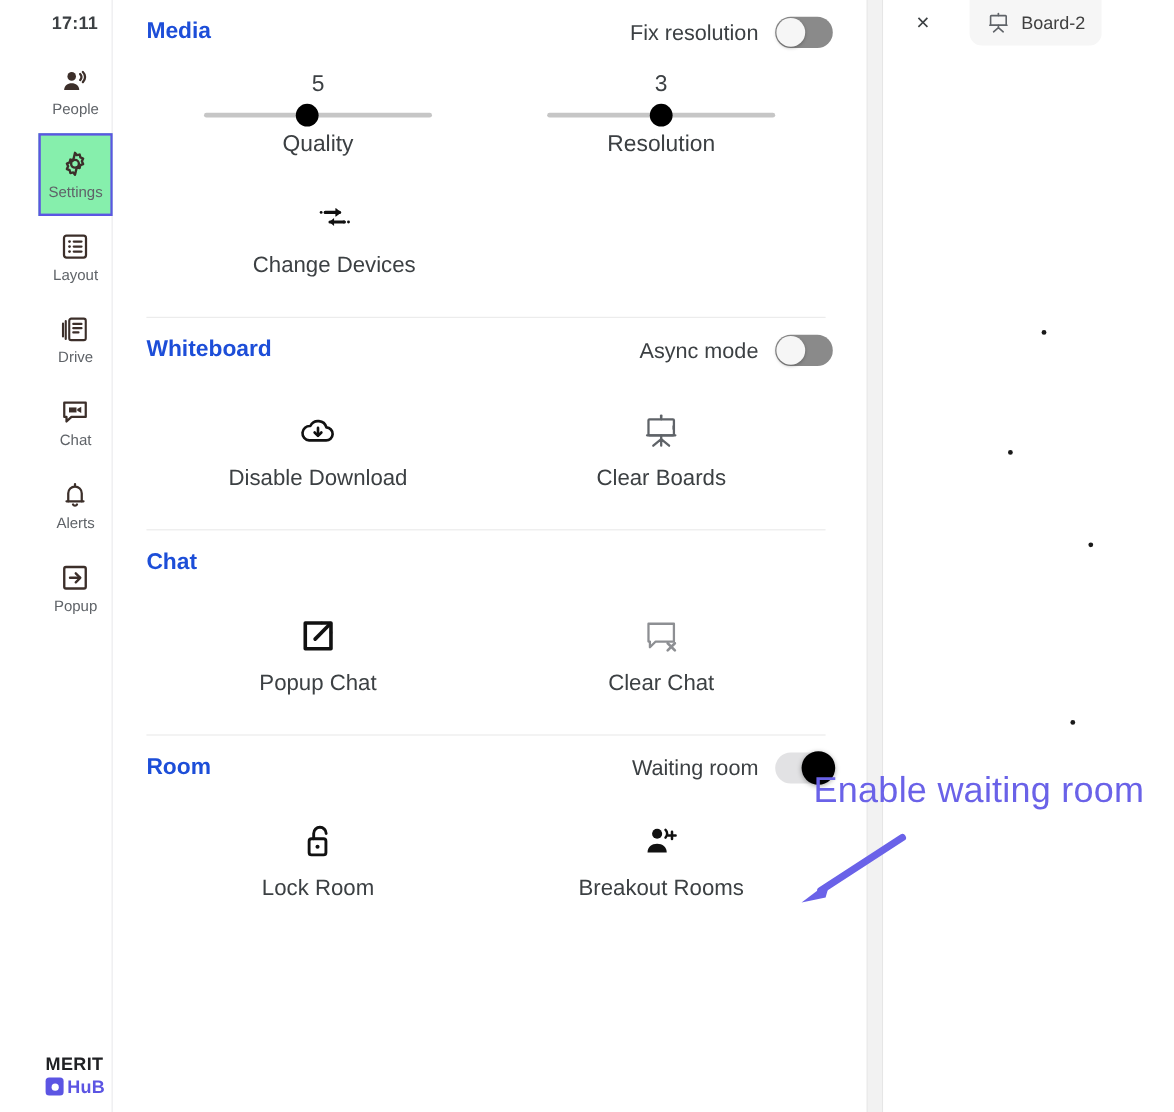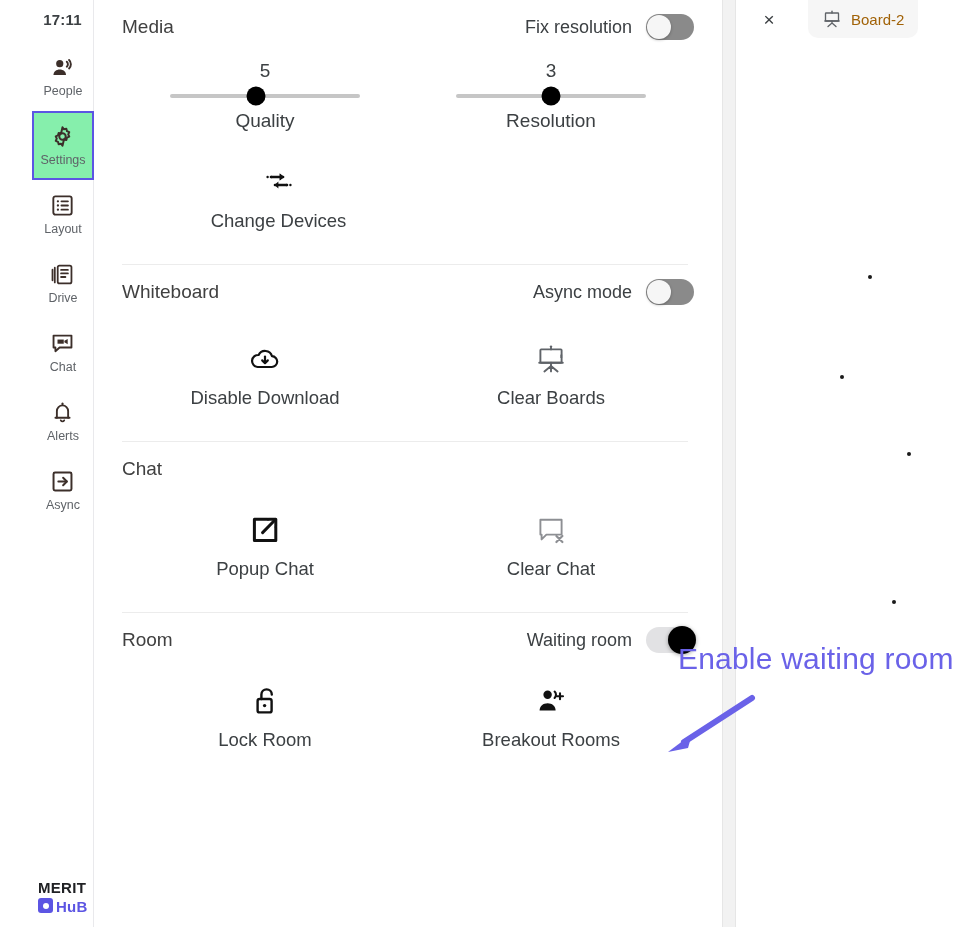--- a/index.html
+++ b/index.html
@@ -55,21 +55,21 @@
     width: 628px; flex: 0 0 628px;
     height: 927px; background: #fff;
     position: relative; padding: 0 28px 0 28px;
     overflow: hidden;
   }
   .section { position: relative; }
   .sec-head {
     display: flex; align-items: center; justify-content: space-between;
     height: 54px;
   }
-  .sec-title { font-size: 19px; color: #404040; font-weight: 400; }
+  .sec-title { font-size: 19px; color: #1d4ed8; font-weight: 700; }
   .toggle-wrap { display: flex; align-items: center; gap: 14px; }
   .toggle-label { font-size: 18px; color: #3c4043; }
   .switch {
     width: 48px; height: 26px; border-radius: 14px;
     position: relative; cursor: pointer; flex: 0 0 48px;
   }
   .switch.off { background: #8a8a8a; }
   .switch.off .knob {
     position: absolute; left: 1px; top: 1px;
     width: 24px; height: 24px; border-radius: 50%;
@@ -121,21 +121,21 @@
     width: 38px; height: 38px; display: flex; align-items: center; justify-content: center;
     cursor: pointer; color: #3c4043; font-size: 19px; line-height: 1;
     margin-left: 14px;
   }
   .tab {
     height: 38px; background: #f6f6f6; border-radius: 0 0 10px 10px;
     display: flex; align-items: center; gap: 9px; padding: 0 14px;
     margin-left: 20px; cursor: pointer;
   }
   .tab-icon { width: 20px; height: 20px; display: block; }
-  .tab-label { font-size: 15px; color: #a16207; white-space: nowrap; }
+  .tab-label { font-size: 15px; color: #404040; white-space: nowrap; }
   .dot { position: absolute; width: 4px; height: 4px; background: #1a1a1a; border-radius: 50%; }
 
   
   .anno {
     position: absolute; pointer-events: none; z-index: 40;
   }
   .anno-text {
     position: absolute; left: 646px; top: 640px; width: 310px;
     font-size: 30px; color: #6a62e8; line-height: 1.25; text-align: left;
     letter-spacing: .2px;
@@ -222,21 +222,21 @@
       </div>
 
       <div class="rail-item">
         <span class="ri-icon">
           <svg viewBox="0 0 24 24" width="25" height="25" fill="none" stroke="#3c2f2a" stroke-width="1.9" stroke-linecap="round" stroke-linejoin="round">
             <rect x="3.4" y="3.4" width="17.2" height="17.2" rx="1.4"></rect>
             <path d="M8 12h8"></path>
             <path d="M12.6 8.4L16.2 12l-3.6 3.6"></path>
           </svg>
         </span>
-        <span class="ri-label">Async</span>
+        <span class="ri-label">Popup</span>
       </div>
     </div>
 
     <div class="logo">
       <div class="logo-top">MERIT</div>
       <div class="logo-bot">
         <span class="logo-sq">
             <i></i>
           </span>
         <span class="logo-hub">HuB</span>

